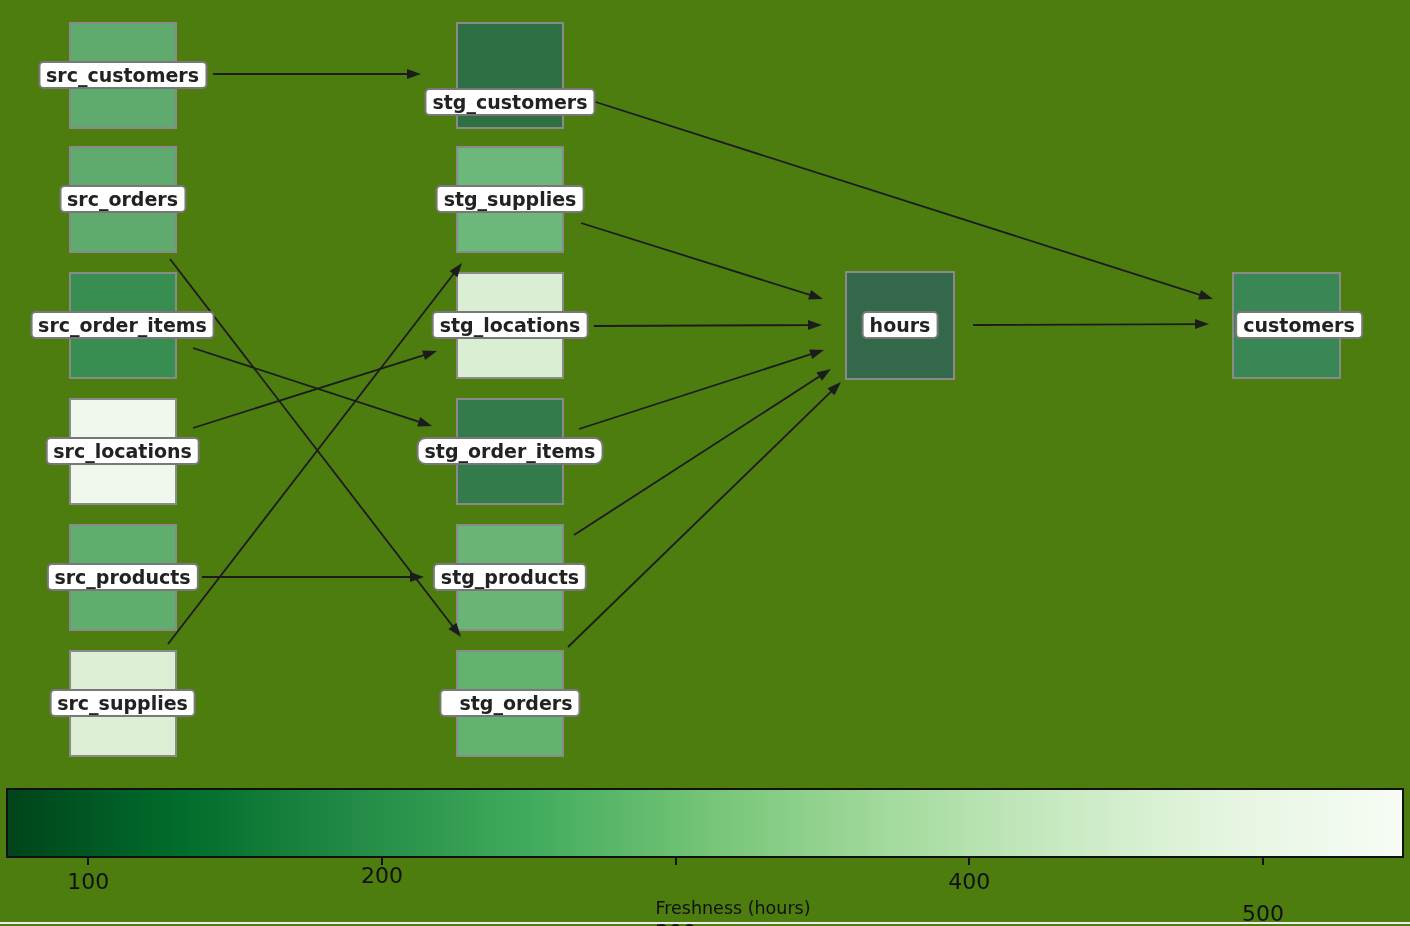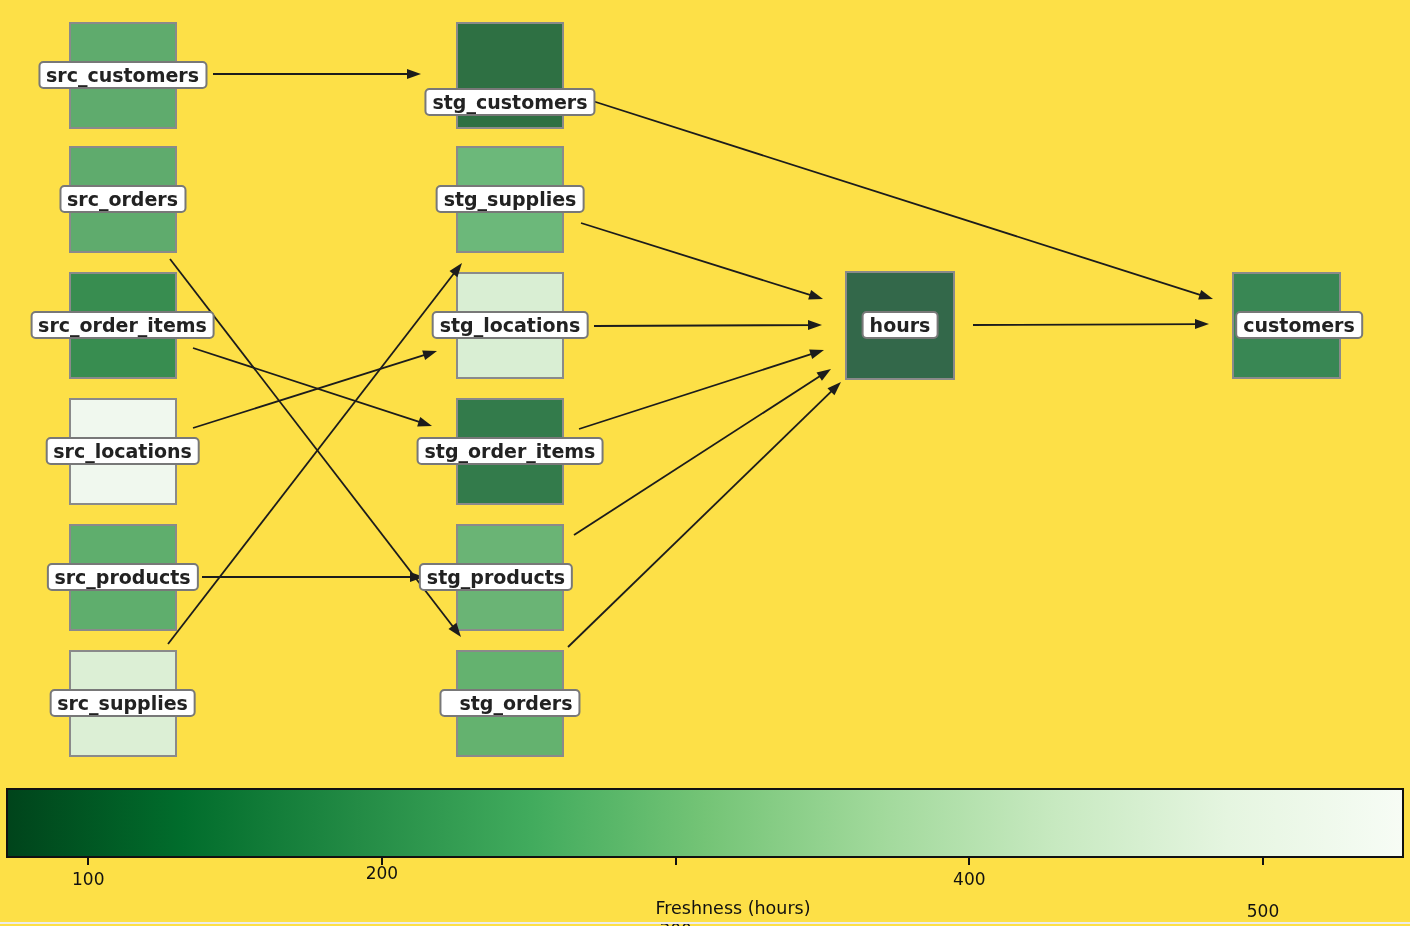--- a/index.html
+++ b/index.html
@@ -1,19 +1,19 @@
 <!DOCTYPE html>
 <html><head>
 <meta charset="utf-8">
 <style>
   html,body{margin:0;padding:0;background:#fff;}
   .figure{
     position:relative;
     width:1410px;height:926px;
-    background:#fde047;
+    background:#4d7c0f;
     font-family:"DejaVu Sans","Liberation Sans",sans-serif;
     overflow:hidden;
   }
   .edges-svg{position:absolute;left:0;top:0;z-index:2;}
   .node-square{
     position:absolute;
     box-sizing:border-box;
     border:2px solid #8a8a8a;
     z-index:1;
   }
@@ -39,21 +39,21 @@
   }
   .cbar-tick{
     position:absolute;
     width:2px;height:7px;
     background:#111111;
     z-index:1;
   }
   .cbar-ticklabel{
     position:absolute;
     transform:translateX(-50%);
-    font-size:17px;
+    font-size:22px;
     color:#111111;
     z-index:1;
   }
   .axis-label{
     position:absolute;
     transform:translateX(-50%);
     font-size:17.5px;
     color:#111111;
     z-index:1;
   }
@@ -108,23 +108,23 @@
       <div class="node-label" style="left: 122.5px; top: 577px;">src_products</div>
       <div class="node-square" style="left: 68.5px; top: 649.5px; width: 108px; height: 107px; background: rgb(220, 239, 213);"></div>
       <div class="node-label" style="left: 122.5px; top: 703px;">src_supplies</div>
       <div class="node-square" style="left: 456px; top: 21.5px; width: 108px; height: 107px; background: rgb(46, 112, 67);"></div>
       <div class="node-label" style="left: 510px; top: 90px; margin-top: 12px;">stg_customers</div>
       <div class="node-square" style="left: 456px; top: 145.5px; width: 108px; height: 107px; background: rgb(108, 184, 122);"></div>
       <div class="node-label" style="left: 510px; top: 199px;">stg_supplies</div>
       <div class="node-square" style="left: 456px; top: 271.5px; width: 108px; height: 107px; background: rgb(217, 238, 211);"></div>
       <div class="node-label" style="left: 510px; top: 325px;">stg_locations</div>
       <div class="node-square" style="left: 456px; top: 397.5px; width: 108px; height: 107px; background: rgb(51, 123, 75);"></div>
-      <div class="node-label" style="left: 510px; top: 451px;">stg_order_items</div>
+      <div class="node-label" style="left: 510px; top: 451px; border-radius: 9px;">stg_order_items</div>
       <div class="node-square" style="left: 456px; top: 523.5px; width: 108px; height: 107px; background: rgb(106, 180, 117);"></div>
-      <div class="node-label" style="left: 496px; top: 577px;">stg_products</div>
+      <div class="node-label" style="left: 510px; top: 577px;">stg_products</div>
       <div class="node-square" style="left: 456px; top: 649.5px; width: 108px; height: 107px; background: rgb(100, 178, 111);"></div>
       <div class="node-label" style="left: 510px; top: 703px; padding-left: 18px;">stg_orders</div>
       <div class="node-square" style="left: 845px; top: 270.5px; width: 110px; height: 109px; background: rgb(51, 104, 74);"></div>
       <div class="node-label" style="left: 900px; top: 325px;">hours</div>
       <div class="node-square" style="left: 1231.5px; top: 271.5px; width: 109px; height: 107px; background: rgb(57, 135, 84);"></div>
       <div class="node-label" style="left: 1286px; top: 325px; margin-left: 13px;">customers</div>
     </div>
 
   <div class="cbar" id="cbar" style="left: 6px; top: 788px; width: 1398px; height: 70px; background: linear-gradient(to right, rgb(0, 68, 27) 0%, rgb(1, 109, 44) 12.5%, rgb(35, 139, 69) 25%, rgb(65, 171, 93) 37.5%, rgb(116, 196, 118) 50%, rgb(161, 217, 155) 62.5%, rgb(199, 233, 192) 75%, rgb(229, 245, 224) 87.5%, rgb(247, 252, 245) 100%);"></div>
   <div id="cbar-axis">

